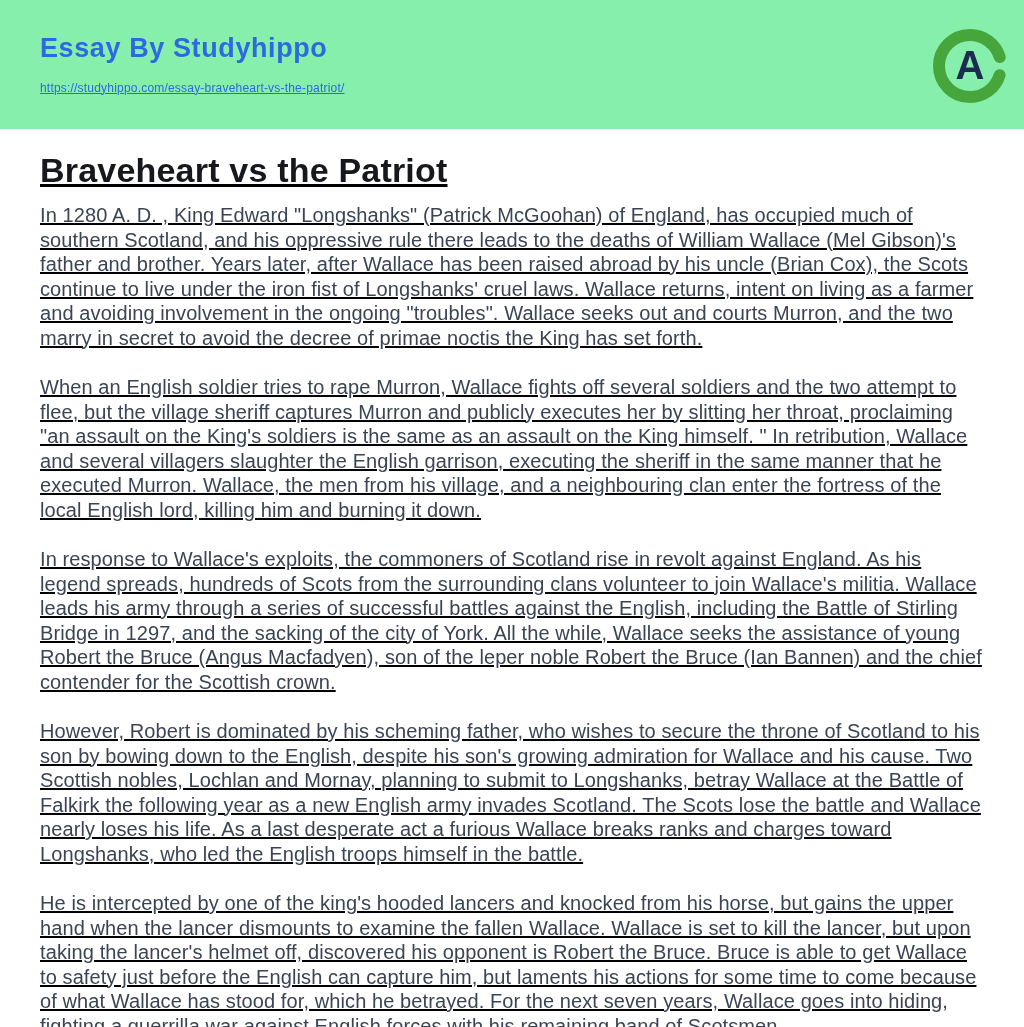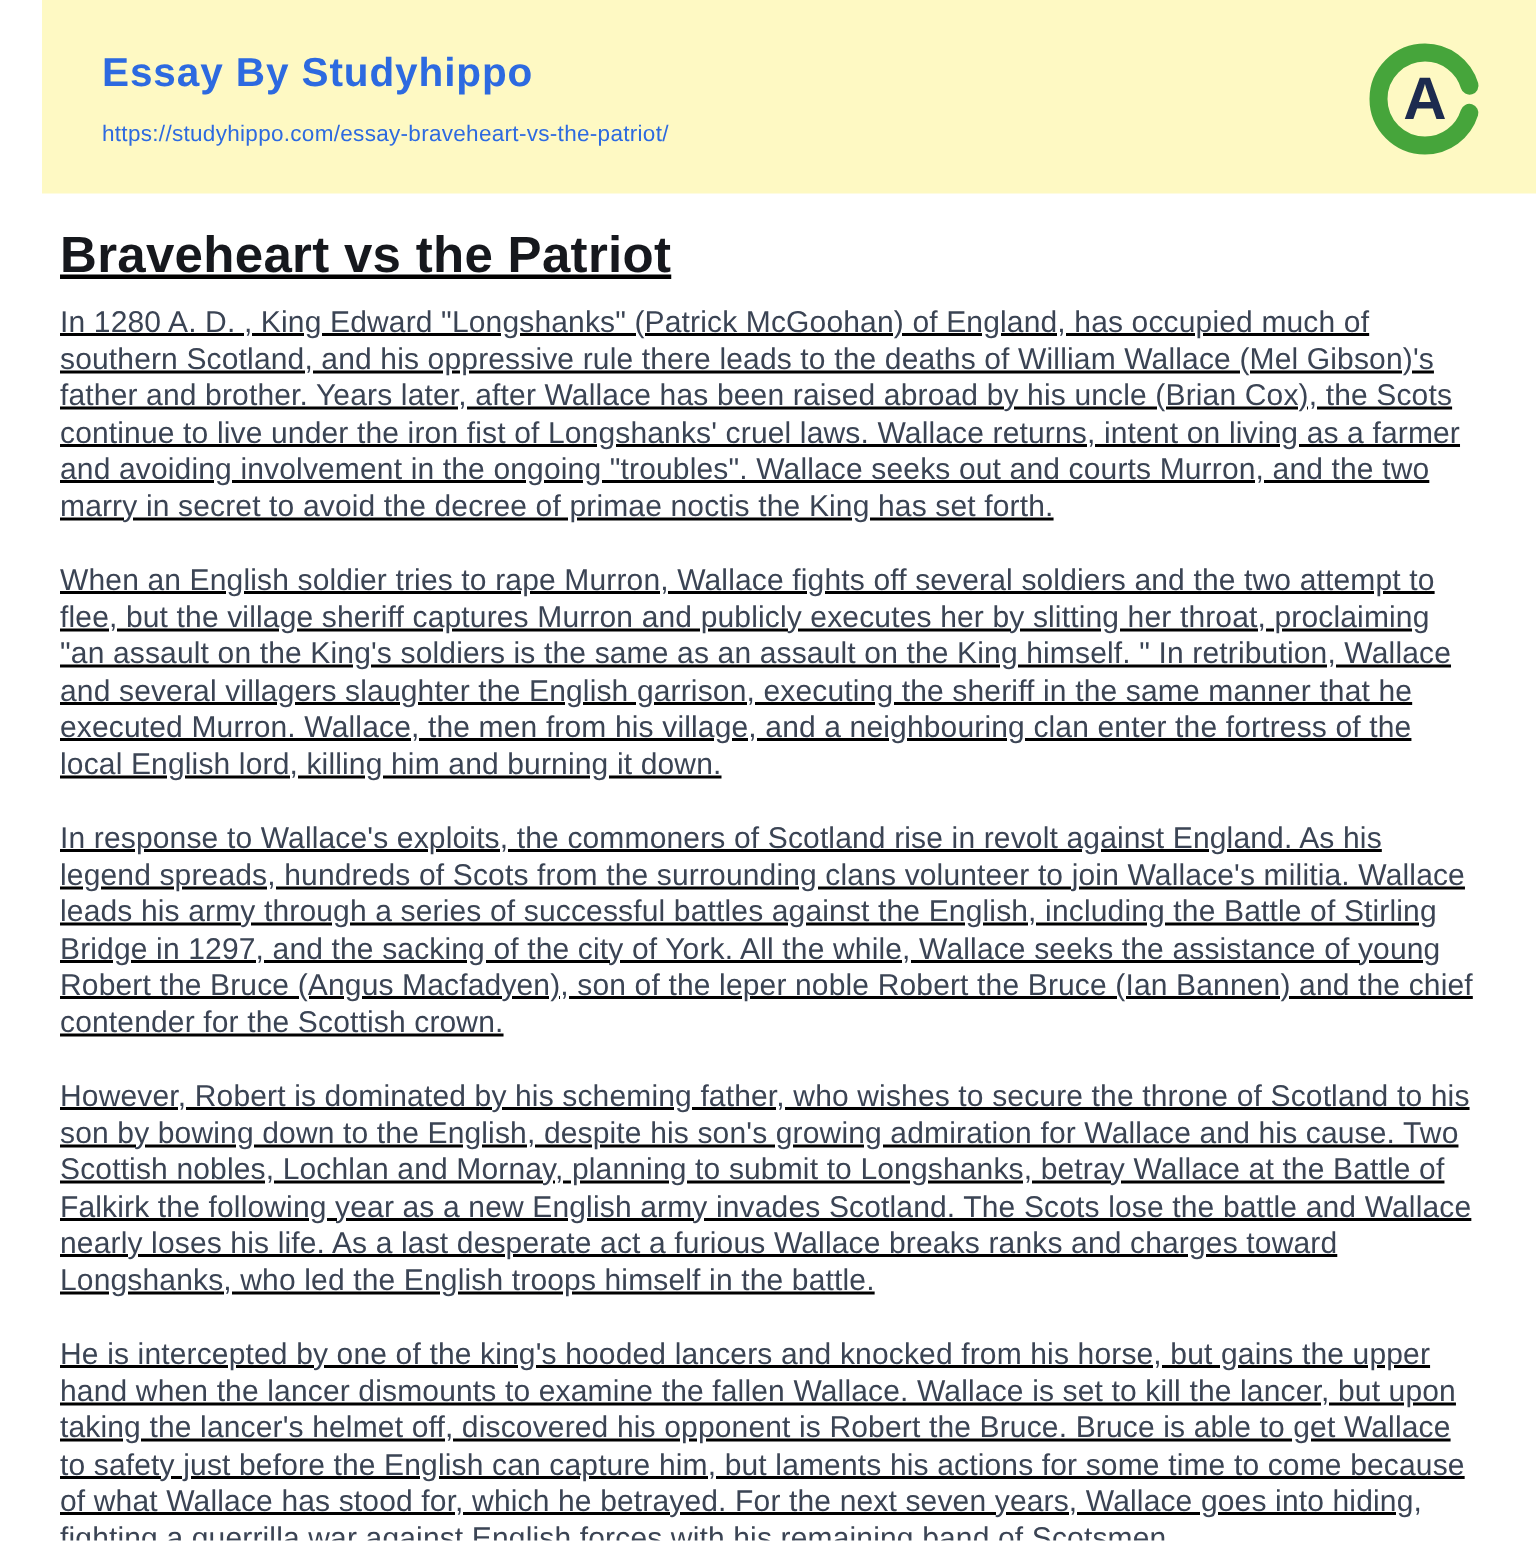--- a/index.html
+++ b/index.html
@@ -4,40 +4,40 @@
 <style>
   * { margin: 0; padding: 0; box-sizing: border-box; }
   html, body { width: 1024px; }
   body {
     height: 1027px;
     background: #ffffff;
     font-family: "Liberation Sans", sans-serif;
     overflow: hidden;
   }
   .page-header {
-    background: #fef9c3;
+    background: #86efac;
     height: 129px;
-    padding: 34px 36px 0 40px;
+    padding: 34px 16px 0 40px;
     display: flex;
     justify-content: space-between;
     align-items: flex-start;
-    margin-left: 28px;
   }
   .brand-title {
     color: #2d6ae0;
     font-size: 27px;
     font-weight: 700;
     letter-spacing: 0.6px;
     line-height: 1.1;
   }
   .source-url {
     display: inline-block;
     margin-top: 17px;
     color: #2d6ae0;
-    font-size: 15px;
+    font-size: 12px;
+    text-decoration: underline;
     letter-spacing: 0.2px;
     cursor: pointer;
   }
   .logo-wrap {
     width: 76px;
     height: 76px;
     margin-top: -6px;
     flex: 0 0 auto;
   }
   .logo-wrap svg { width: 100%; height: 100%; display: block; }

